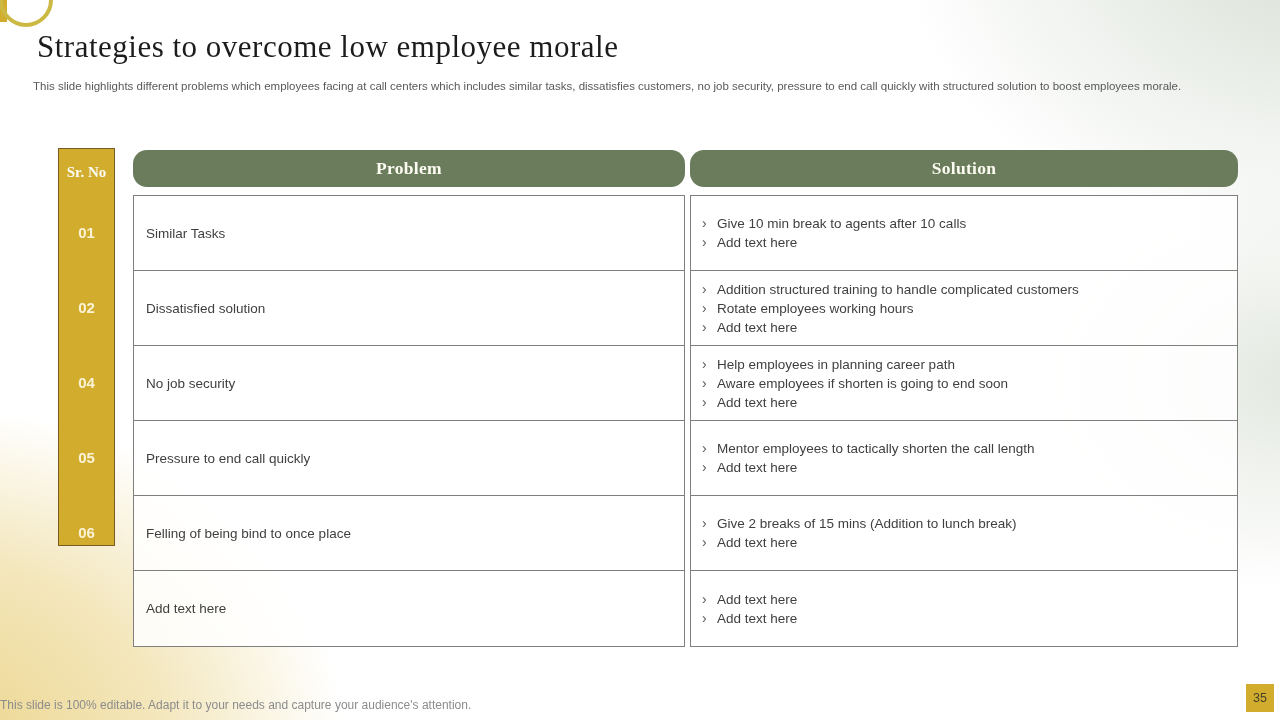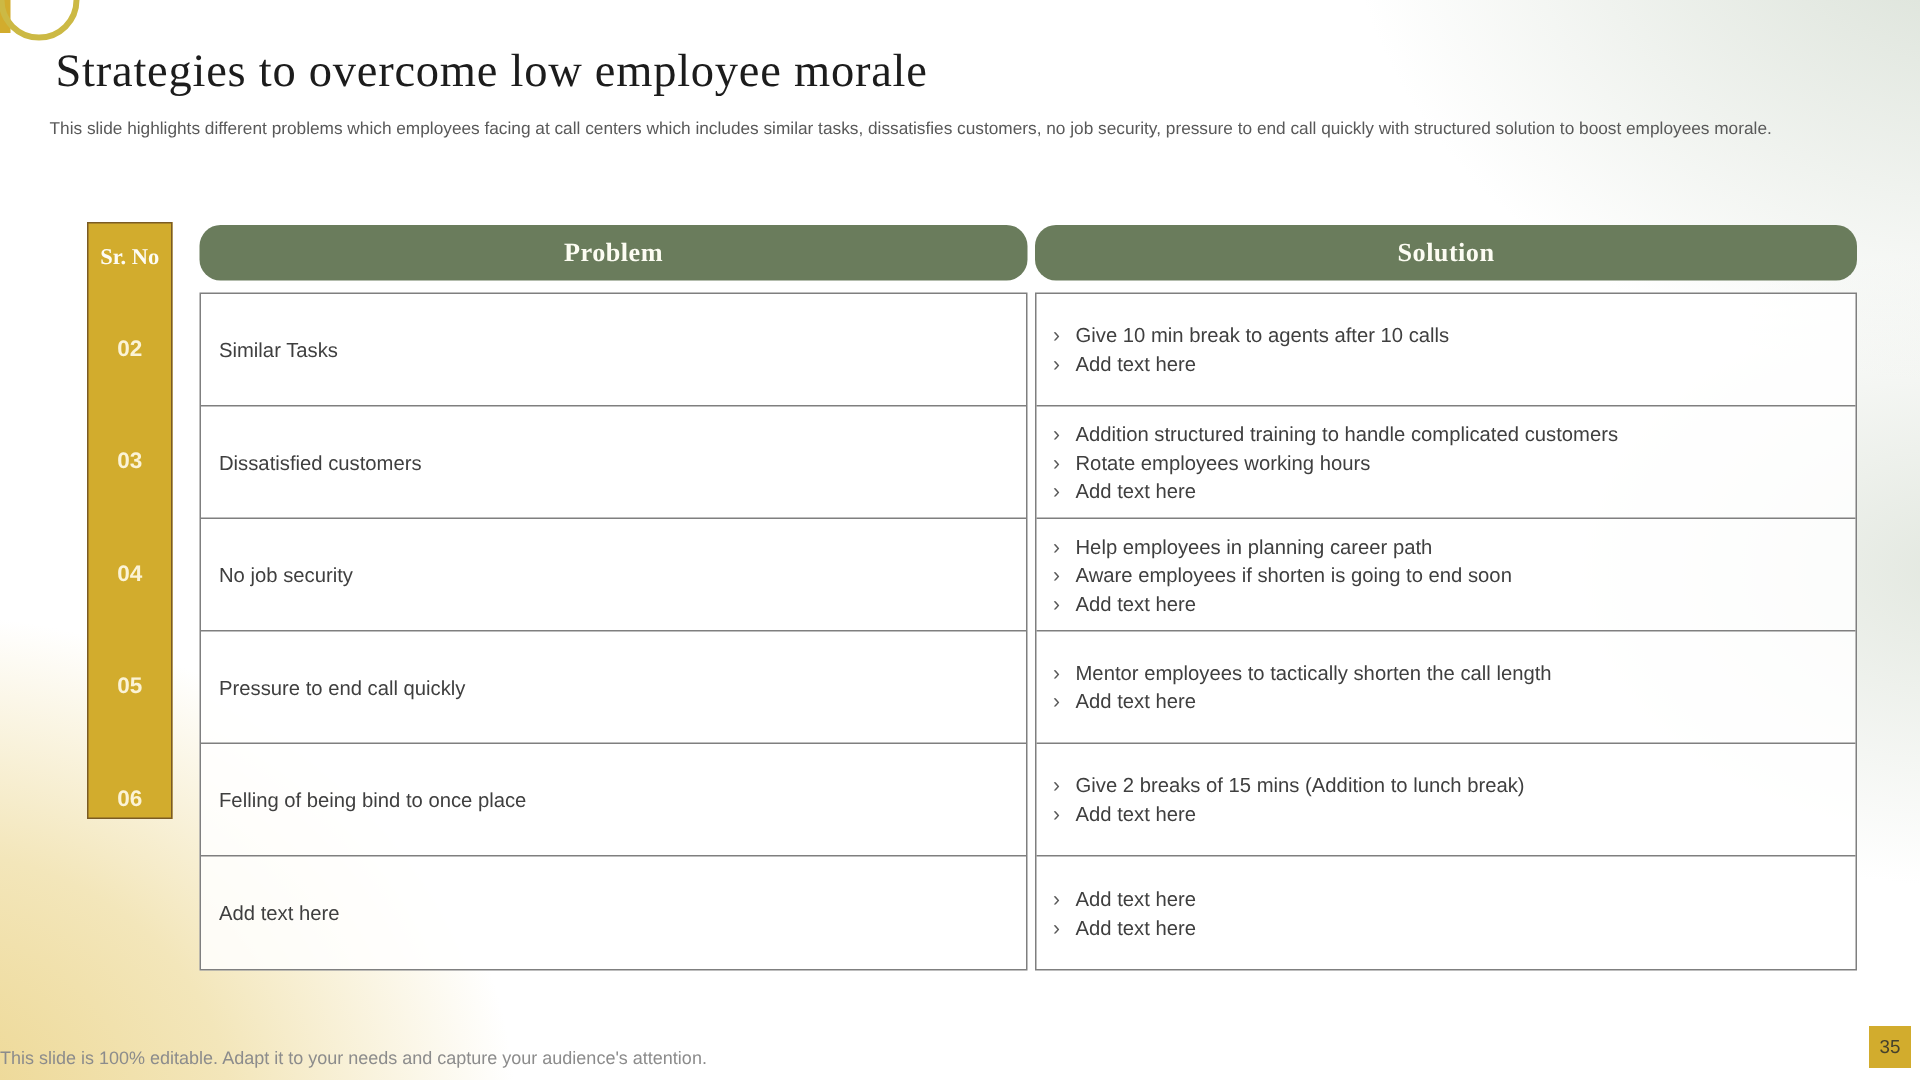--- a/index.html
+++ b/index.html
@@ -100,33 +100,33 @@
 <div class="slide">
   <div class="deco-bar"></div>
   <div class="deco-ring"></div>
 
   <h1 class="title">Strategies to overcome low employee morale</h1>
   <p class="subtitle">This slide highlights different problems which employees facing at call centers which includes similar tasks, dissatisfies customers, no job security, pressure to end call quickly with structured solution to boost employees morale.</p>
 
   <div class="srno-col">
     <div class="srno-header">Sr. No</div>
     <div id="srno-cells">
+        <div class="srno-cell">01</div>
         <div class="srno-cell">02</div>
-        <div class="srno-cell">03</div>
         <div class="srno-cell">04</div>
         <div class="srno-cell">05</div>
         <div class="srno-cell">06</div>
       </div>
   </div>
 
   <div class="col problem-col">
     <div class="col-header">Problem</div>
     <div class="col-body" id="problem-cells">
         <div class="cell problem-cell">Similar Tasks</div>
-        <div class="cell problem-cell">Dissatisfied customers</div>
+        <div class="cell problem-cell">Dissatisfied solution</div>
         <div class="cell problem-cell">No job security</div>
         <div class="cell problem-cell">Pressure to end call quickly</div>
         <div class="cell problem-cell">Felling of being bind to once place</div>
         <div class="cell problem-cell">Add text here</div>
       </div>
   </div>
 
   <div class="col solution-col">
     <div class="col-header">Solution</div>
     <div class="col-body" id="solution-cells">

